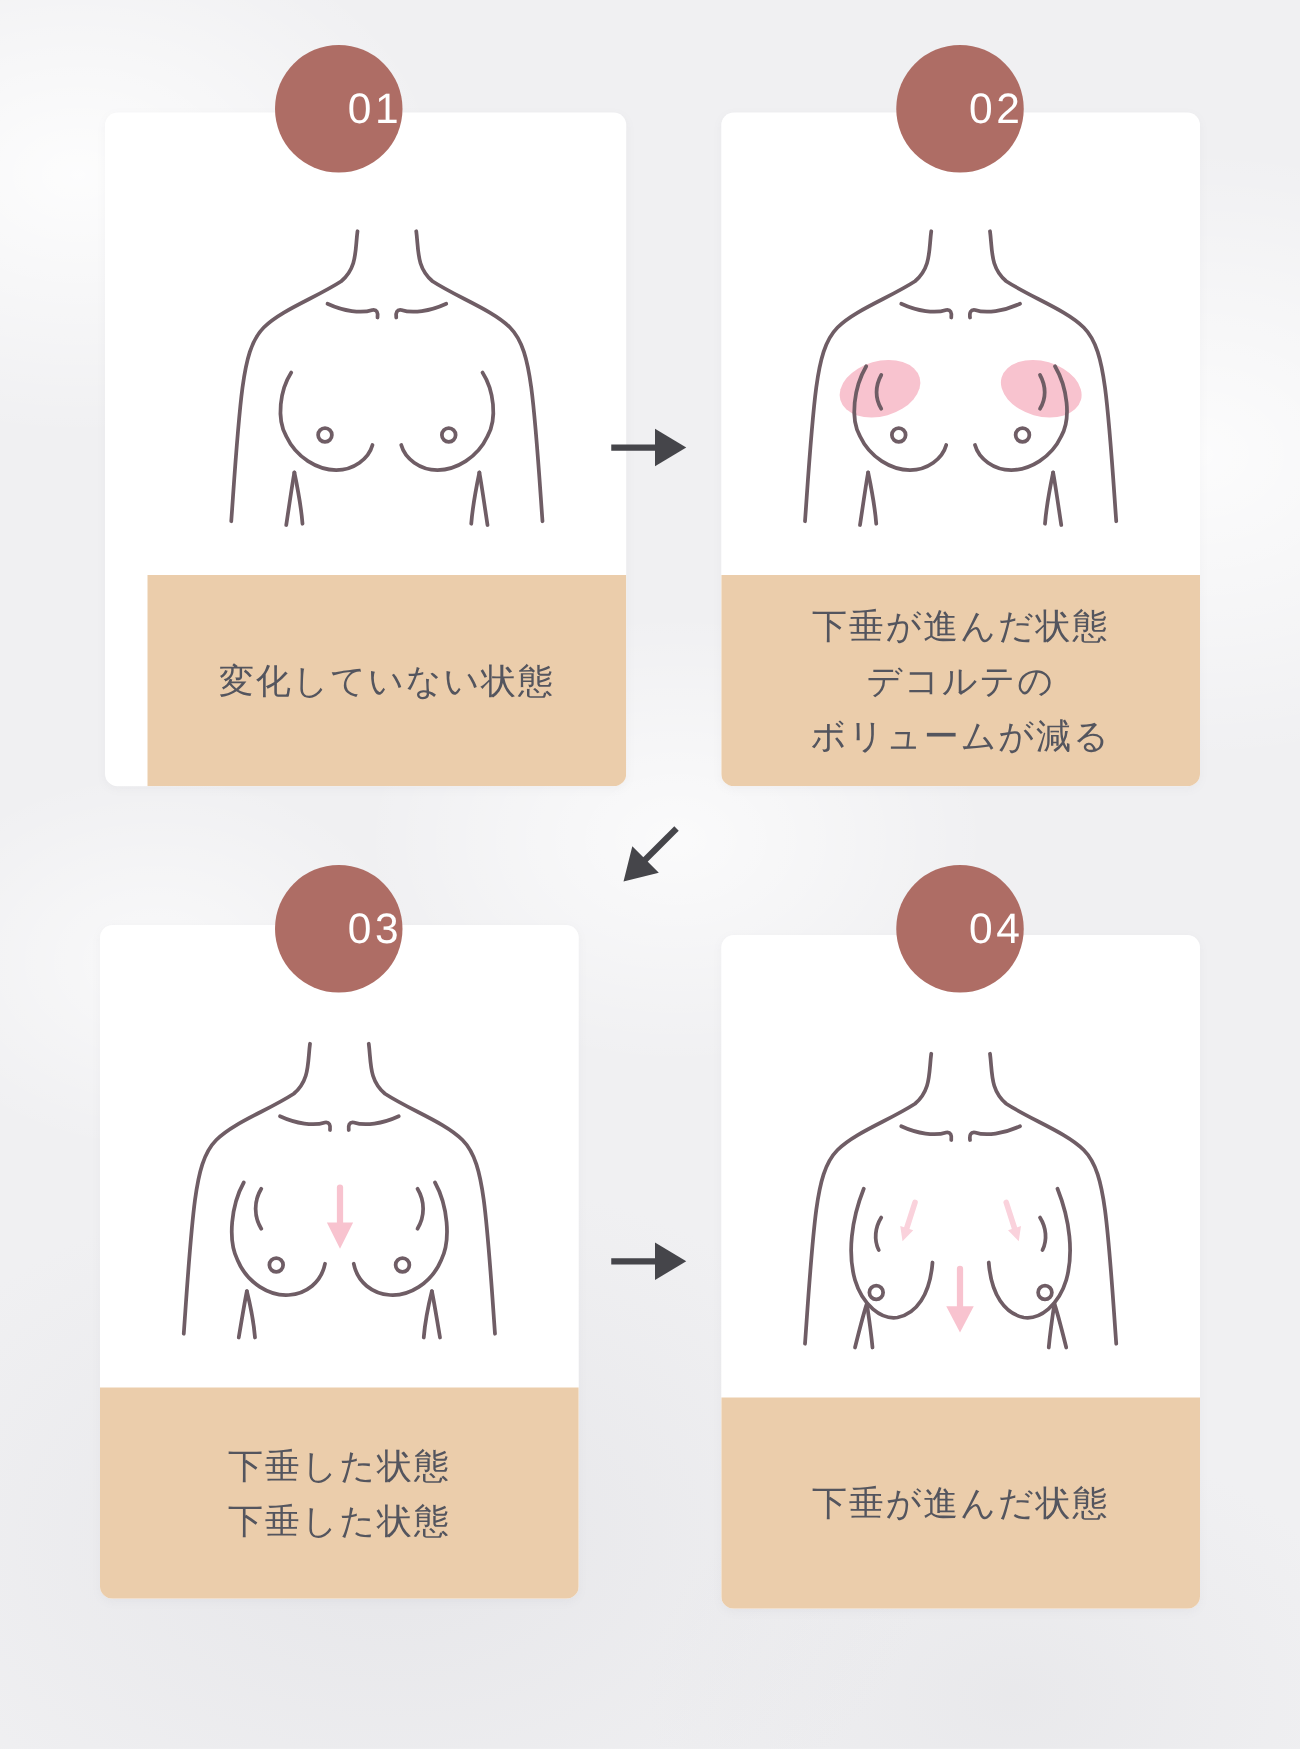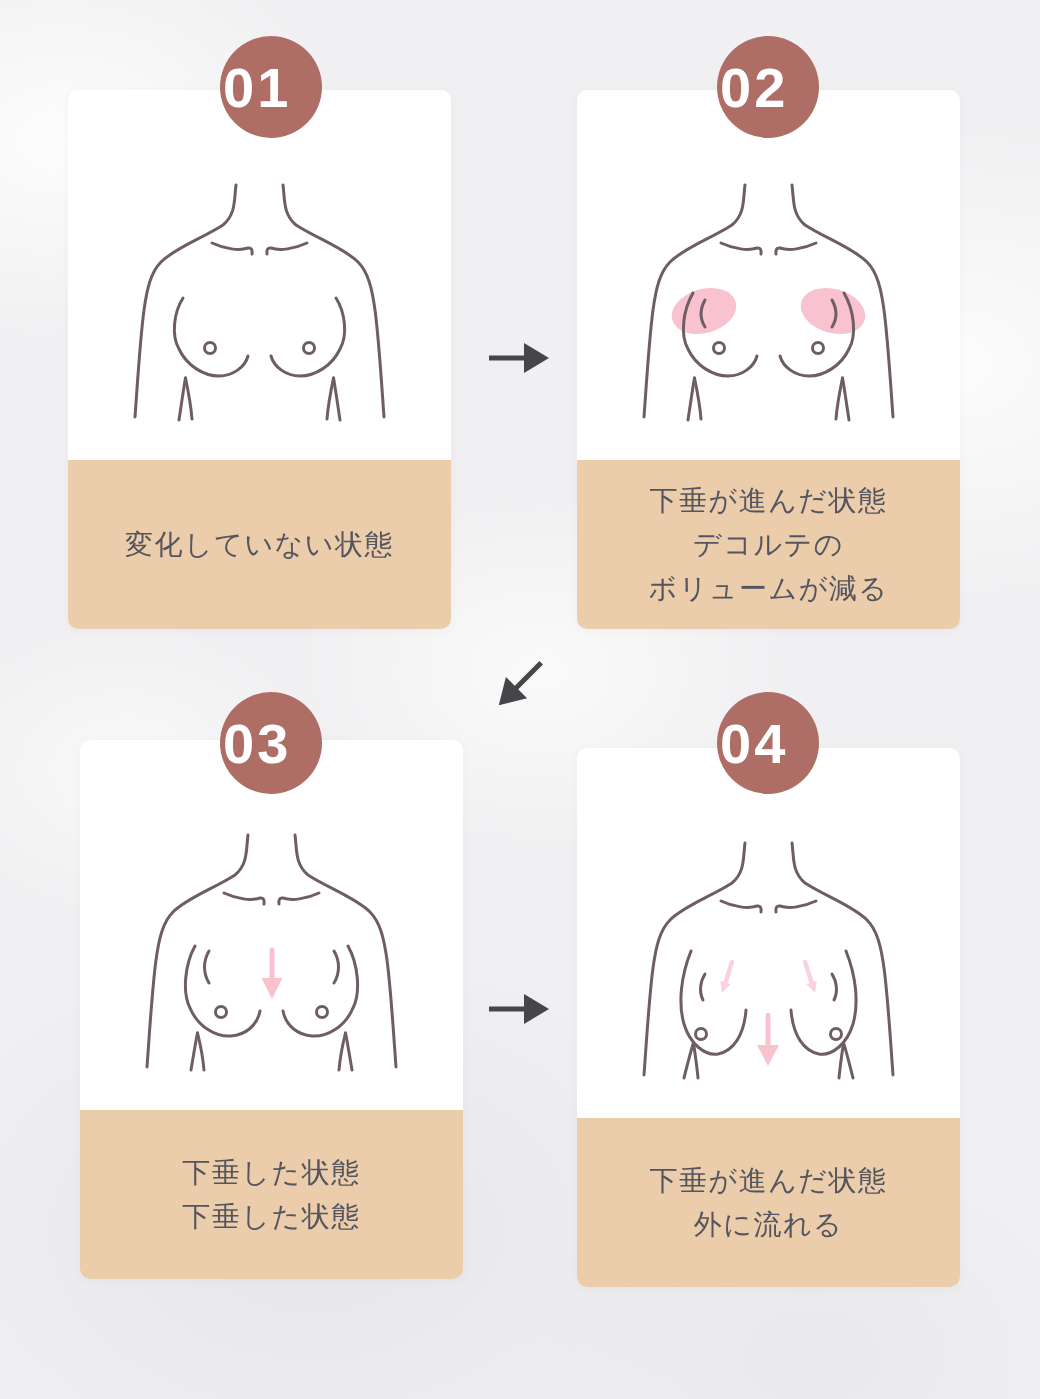--- a/index.html
+++ b/index.html
@@ -23,21 +23,21 @@
   }
   .card {
     position: absolute;
     width: 383px;
     height: 539px;
     border-radius: 10px;
     overflow: hidden;
     background: var(--card-bg, #fff);
     box-shadow: 0 2px 8px rgba(120,120,130,0.06);
   }
-  .card.pos-1 { left: 68px;  top: 90px; }
+  .card.pos-1 { left: 84px;  top: 90px; padding-left: 34px; }
   .card.pos-2 { left: 577px; top: 90px; }
   .card.pos-3 { left: 80px;  top: 740px; }
   .card.pos-4 { left: 577px; top: 748px; }
   .art { width: 383px; height: 370px; display: block; }
   .caption {
     height: 169px;
     background: var(--caption-bg, #ebcdab);
     display: flex;
     flex-direction: column;
     justify-content: center;
@@ -52,23 +52,23 @@
   }
   .badge {
     position: absolute;
     width: 102px;
     height: 102px;
     border-radius: 50%;
     background: var(--badge-bg, #ae6d65);
     color: var(--badge-text, #fff);
     display: flex;
     align-items: center;
-    justify-content: flex-start;
-    font-size: 56px;
-    font-weight: 700;
+    justify-content: flex-end;
+    font-size: 34px;
+    font-weight: 400;
     letter-spacing: 3px;
     text-indent: 3px;
   }
   .badge.pos-1 { left: 220px; top: 36px; }
   .badge.pos-2 { left: 717px; top: 36px; }
   .badge.pos-3 { left: 220px; top: 692px; }
   .badge.pos-4 { left: 717px; top: 692px; }
   .flow-arrow { position: absolute; width: 64px; height: 36px; }
   .flow-arrow.a1 { left: 487px; top: 340px; }
   .flow-arrow.a2 { left: 488px; top: 666px; transform: rotate(135deg); }
@@ -183,21 +183,20 @@
       </g>
       <path class="pinklightstroke" d="M155 214 L148.4 234.5"></path>
       <path class="pinklightfill" d="M145 245 L153.6 236.2 L143.2 232.8 Z"></path>
       <path class="pinklightstroke" d="M228 214 L234.6 234.5"></path>
       <path class="pinklightfill" d="M238 245 L229.4 236.2 L239.8 232.8 Z"></path>
       <path class="pinkstroke" d="M191 267 L191 299"></path>
       <path class="pinkfill" d="M180 297 L191 318 L202 297 Z"></path>
     </svg>
     <div class="caption">
       <div class="caption-line">下垂が進んだ状態</div>
-      <div class="caption-line">外に流れる</div>
     </div>
   </div>
 
   <div class="badge pos-1">
       <span>01</span>
     </div>
   <div class="badge pos-2">
       <span>02</span>
     </div>
   <div class="badge pos-3">

